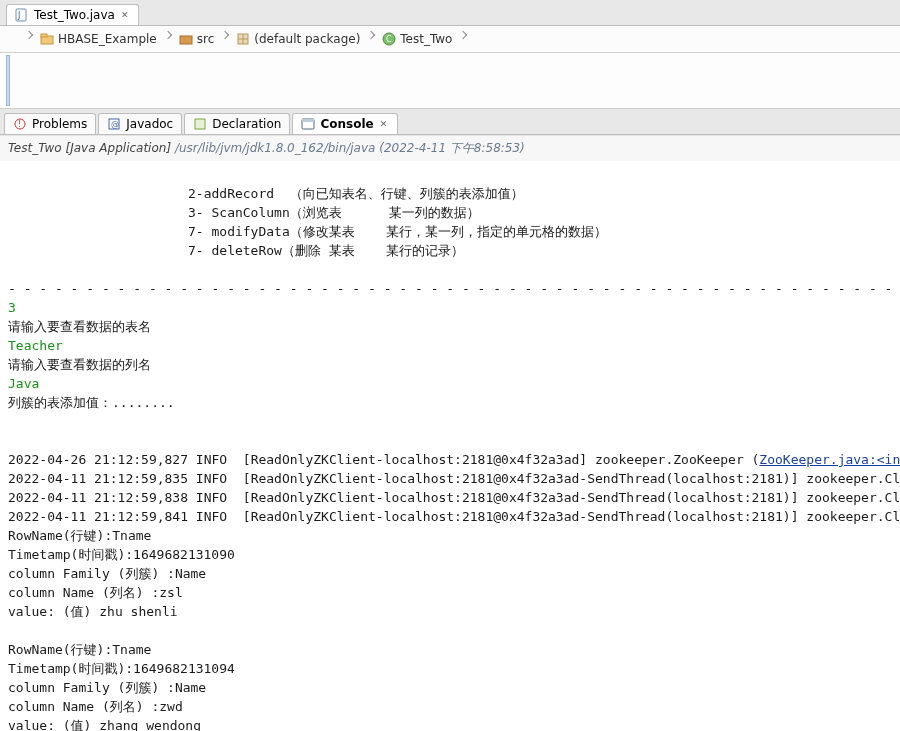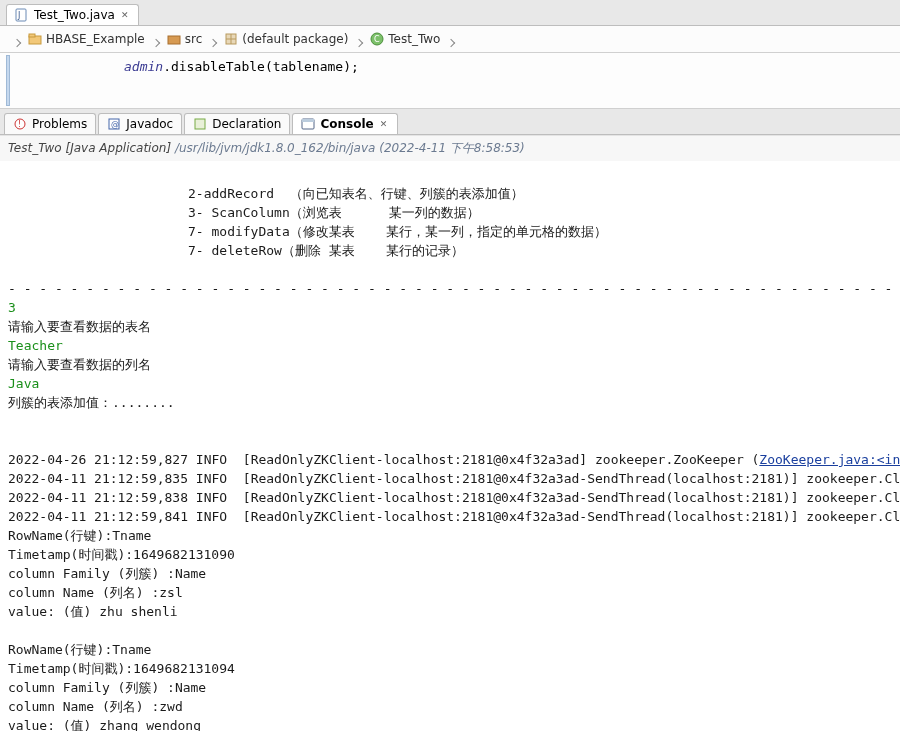--- a/index.html
+++ b/index.html
@@ -33,23 +33,23 @@
   }
   .tab.active {
     background: #ffffff;
   }
   .tab-close {
     width: 10px; height: 10px; display: inline-flex; align-items:center; justify-content:center;
     font-size: 9px; color: #666;
   }
   .breadcrumbs {
     display: flex;
-    align-items: flex-end;
+    align-items: flex-start;
     gap: 6px;
-    padding: 6px 12px;
+    padding: 6px 24px;
     border-bottom: 1px solid #d0d0d0;
     font-size: 12px;
     color: #333;
     background: #fcfcfc;
   }
   .breadcrumbs .sep {
     width: 6px; height: 6px; border-right: 1px solid #888; border-top: 1px solid #888;
     transform: rotate(45deg);
     margin: 0 2px;
   }
@@ -167,21 +167,20 @@
           <text x="4" y="10" font-size="8" fill="#fff">C</text>
         </svg>
       </span>
     <span>Test_Two</span>
   </span>
   <span class="sep"></span>
 </div>
 
 <div class="editor">
   <div class="ruler"></div>
-  <div class="code-line"><span class="field kw">admin</span><span>.disableTable(tablename);</span></div>
 </div>
 
 <div class="views-tabs">
   <div class="tab">
     <span class="icon">
         <svg viewBox="0 0 14 14">
           <circle cx="7" cy="7" r="5" fill="#fff" stroke="#c33"></circle>
           <text x="5" y="10" font-size="8" fill="#c33">!</text>
         </svg>
       </span>

